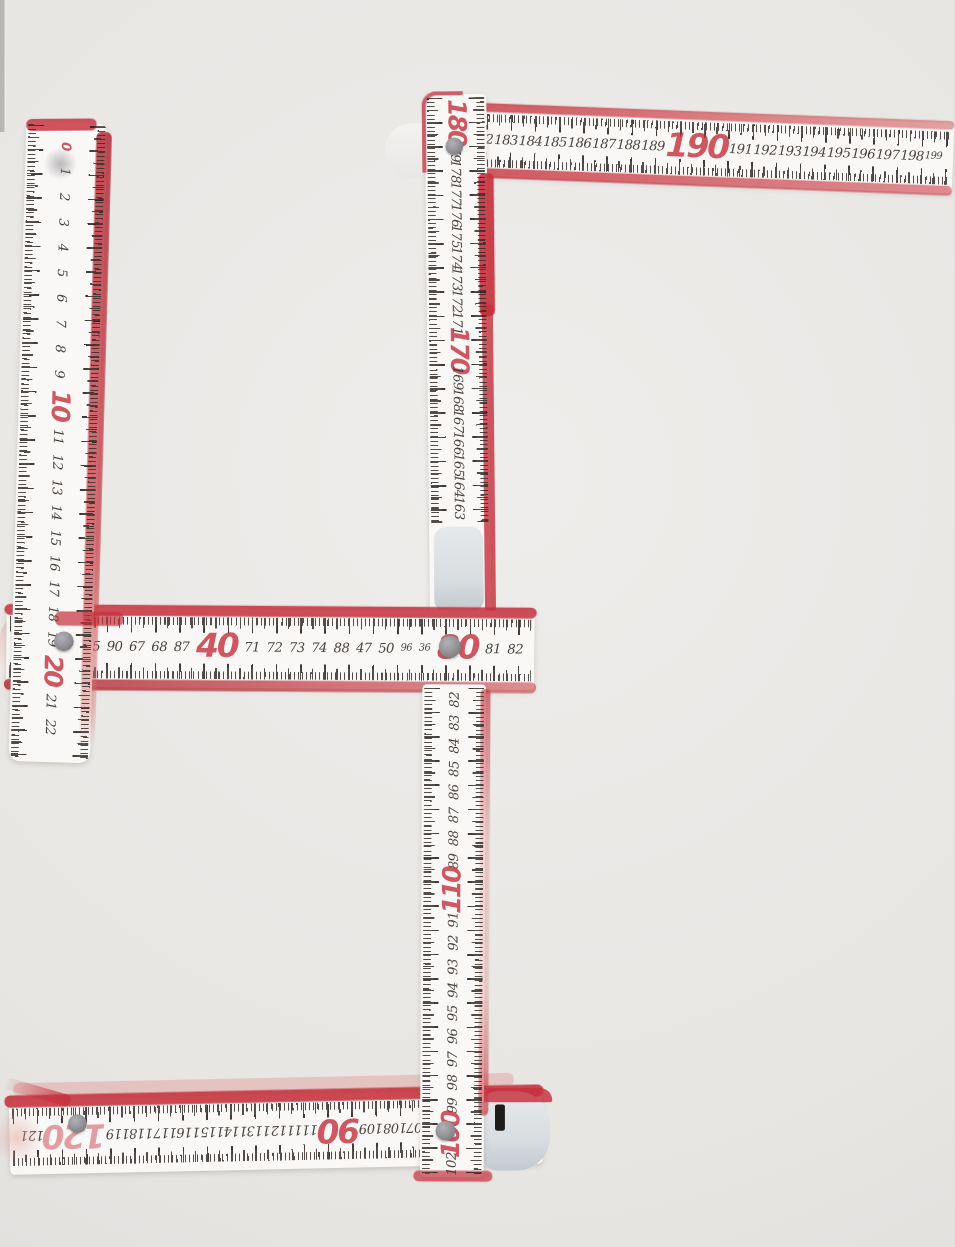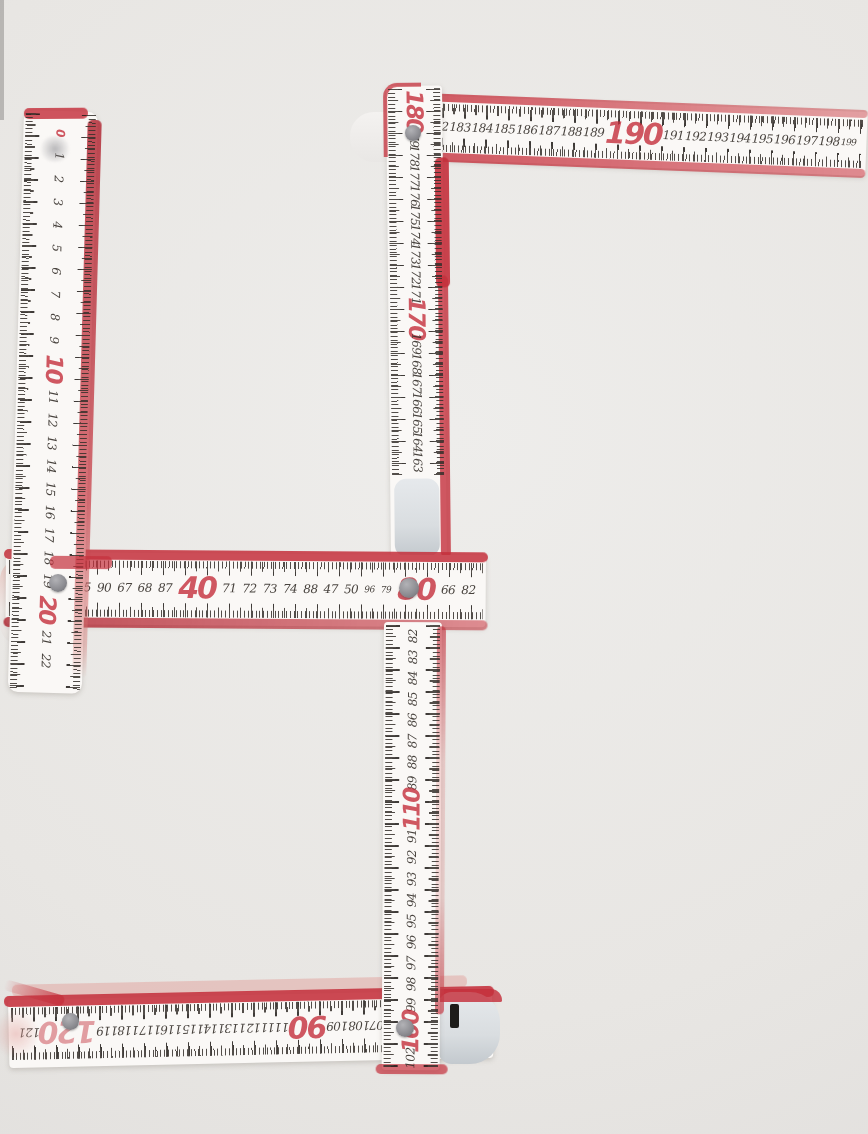--- a/index.html
+++ b/index.html
@@ -172,23 +172,23 @@
         <span class="n">87</span>
         <span class="n n-red n-big">40</span>
         <span class="n">71</span>
         <span class="n">72</span>
         <span class="n">73</span>
         <span class="n">74</span>
         <span class="n">88</span>
         <span class="n">47</span>
         <span class="n">50</span>
         <span class="n n-small">96</span>
-        <span class="n n-small">79</span>
+        <span class="n n-small">36</span>
         <span class="n n-red n-big">80</span>
-        <span class="n">66</span>
+        <span class="n">81</span>
         <span class="n">82</span>
       </div>
   </div>
 
   <div class="ruler" style="left:24px;top:110px;width:74px;height:582px;transform:rotate(1.6deg);transform-origin:top left;border-radius:10px;">
     <div class="band" style="left:0;right:10px;top:-3px;height:11px;transform:rotate(-2deg);"></div>
     <div class="band" style="right:-4px;top:8px;width:14px;height:96%;background:linear-gradient(to bottom,var(--deep-red),rgba(200,55,65,.85) 68%,rgba(216,125,120,.5) 94%,rgba(216,125,120,0));"></div>
     <div class="vticks l"></div>
     <div class="vticks r"></div>
     <div class="nums-v" style="top:16px;bottom:26px;">

